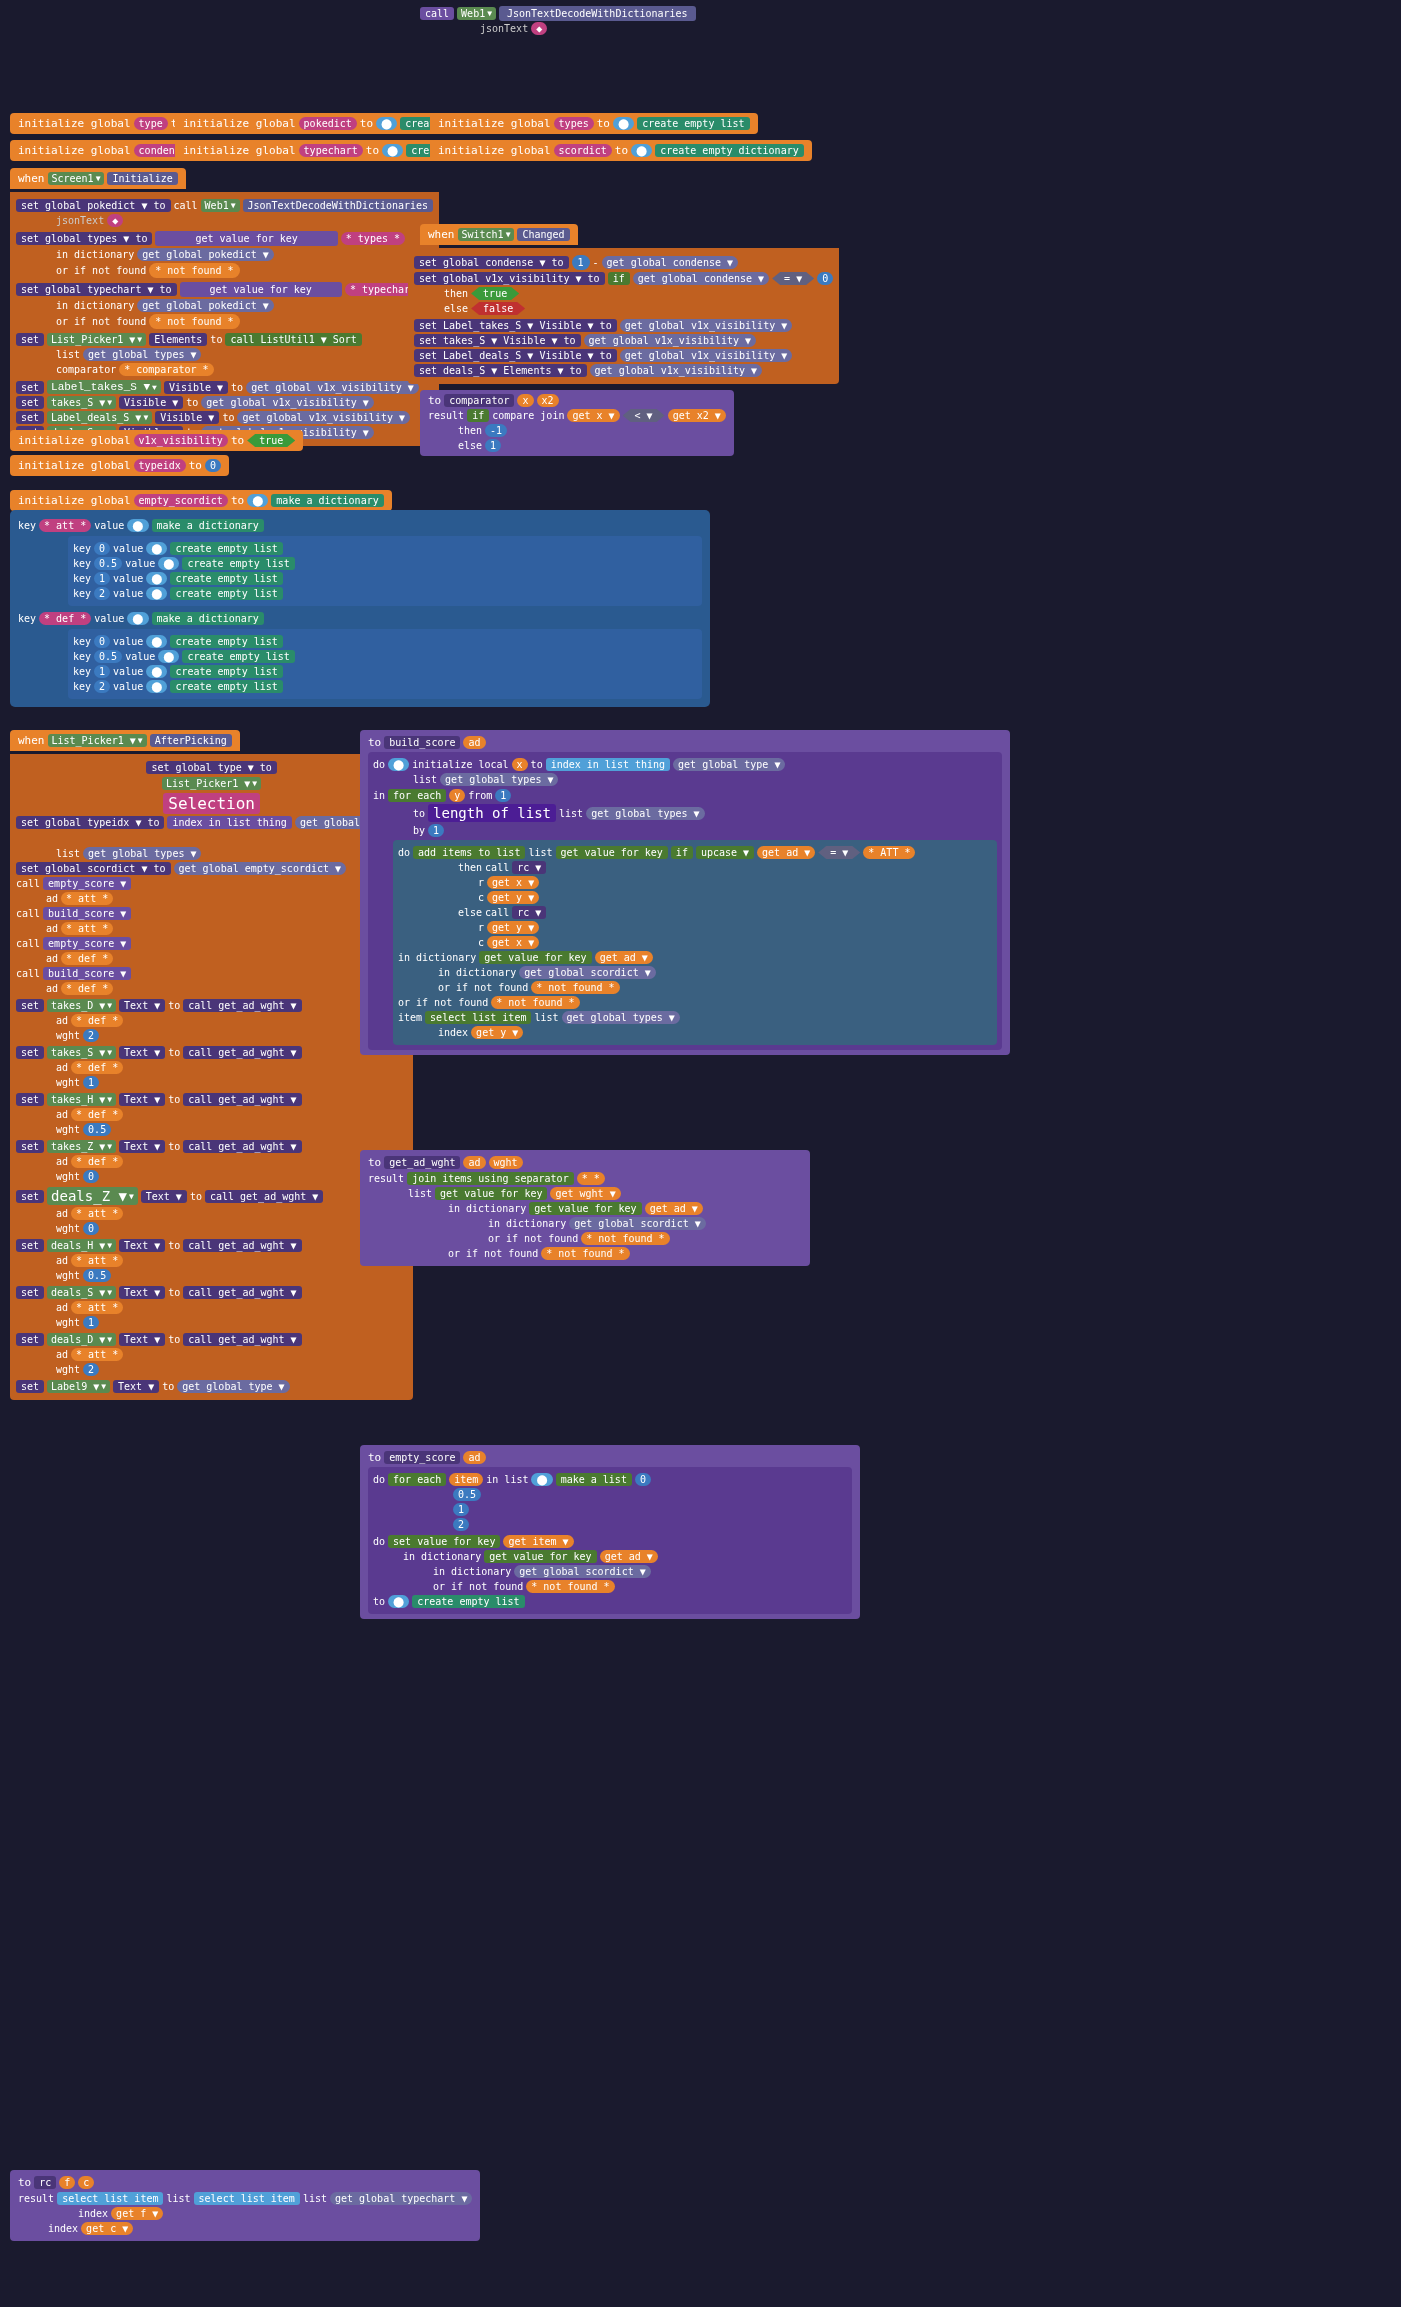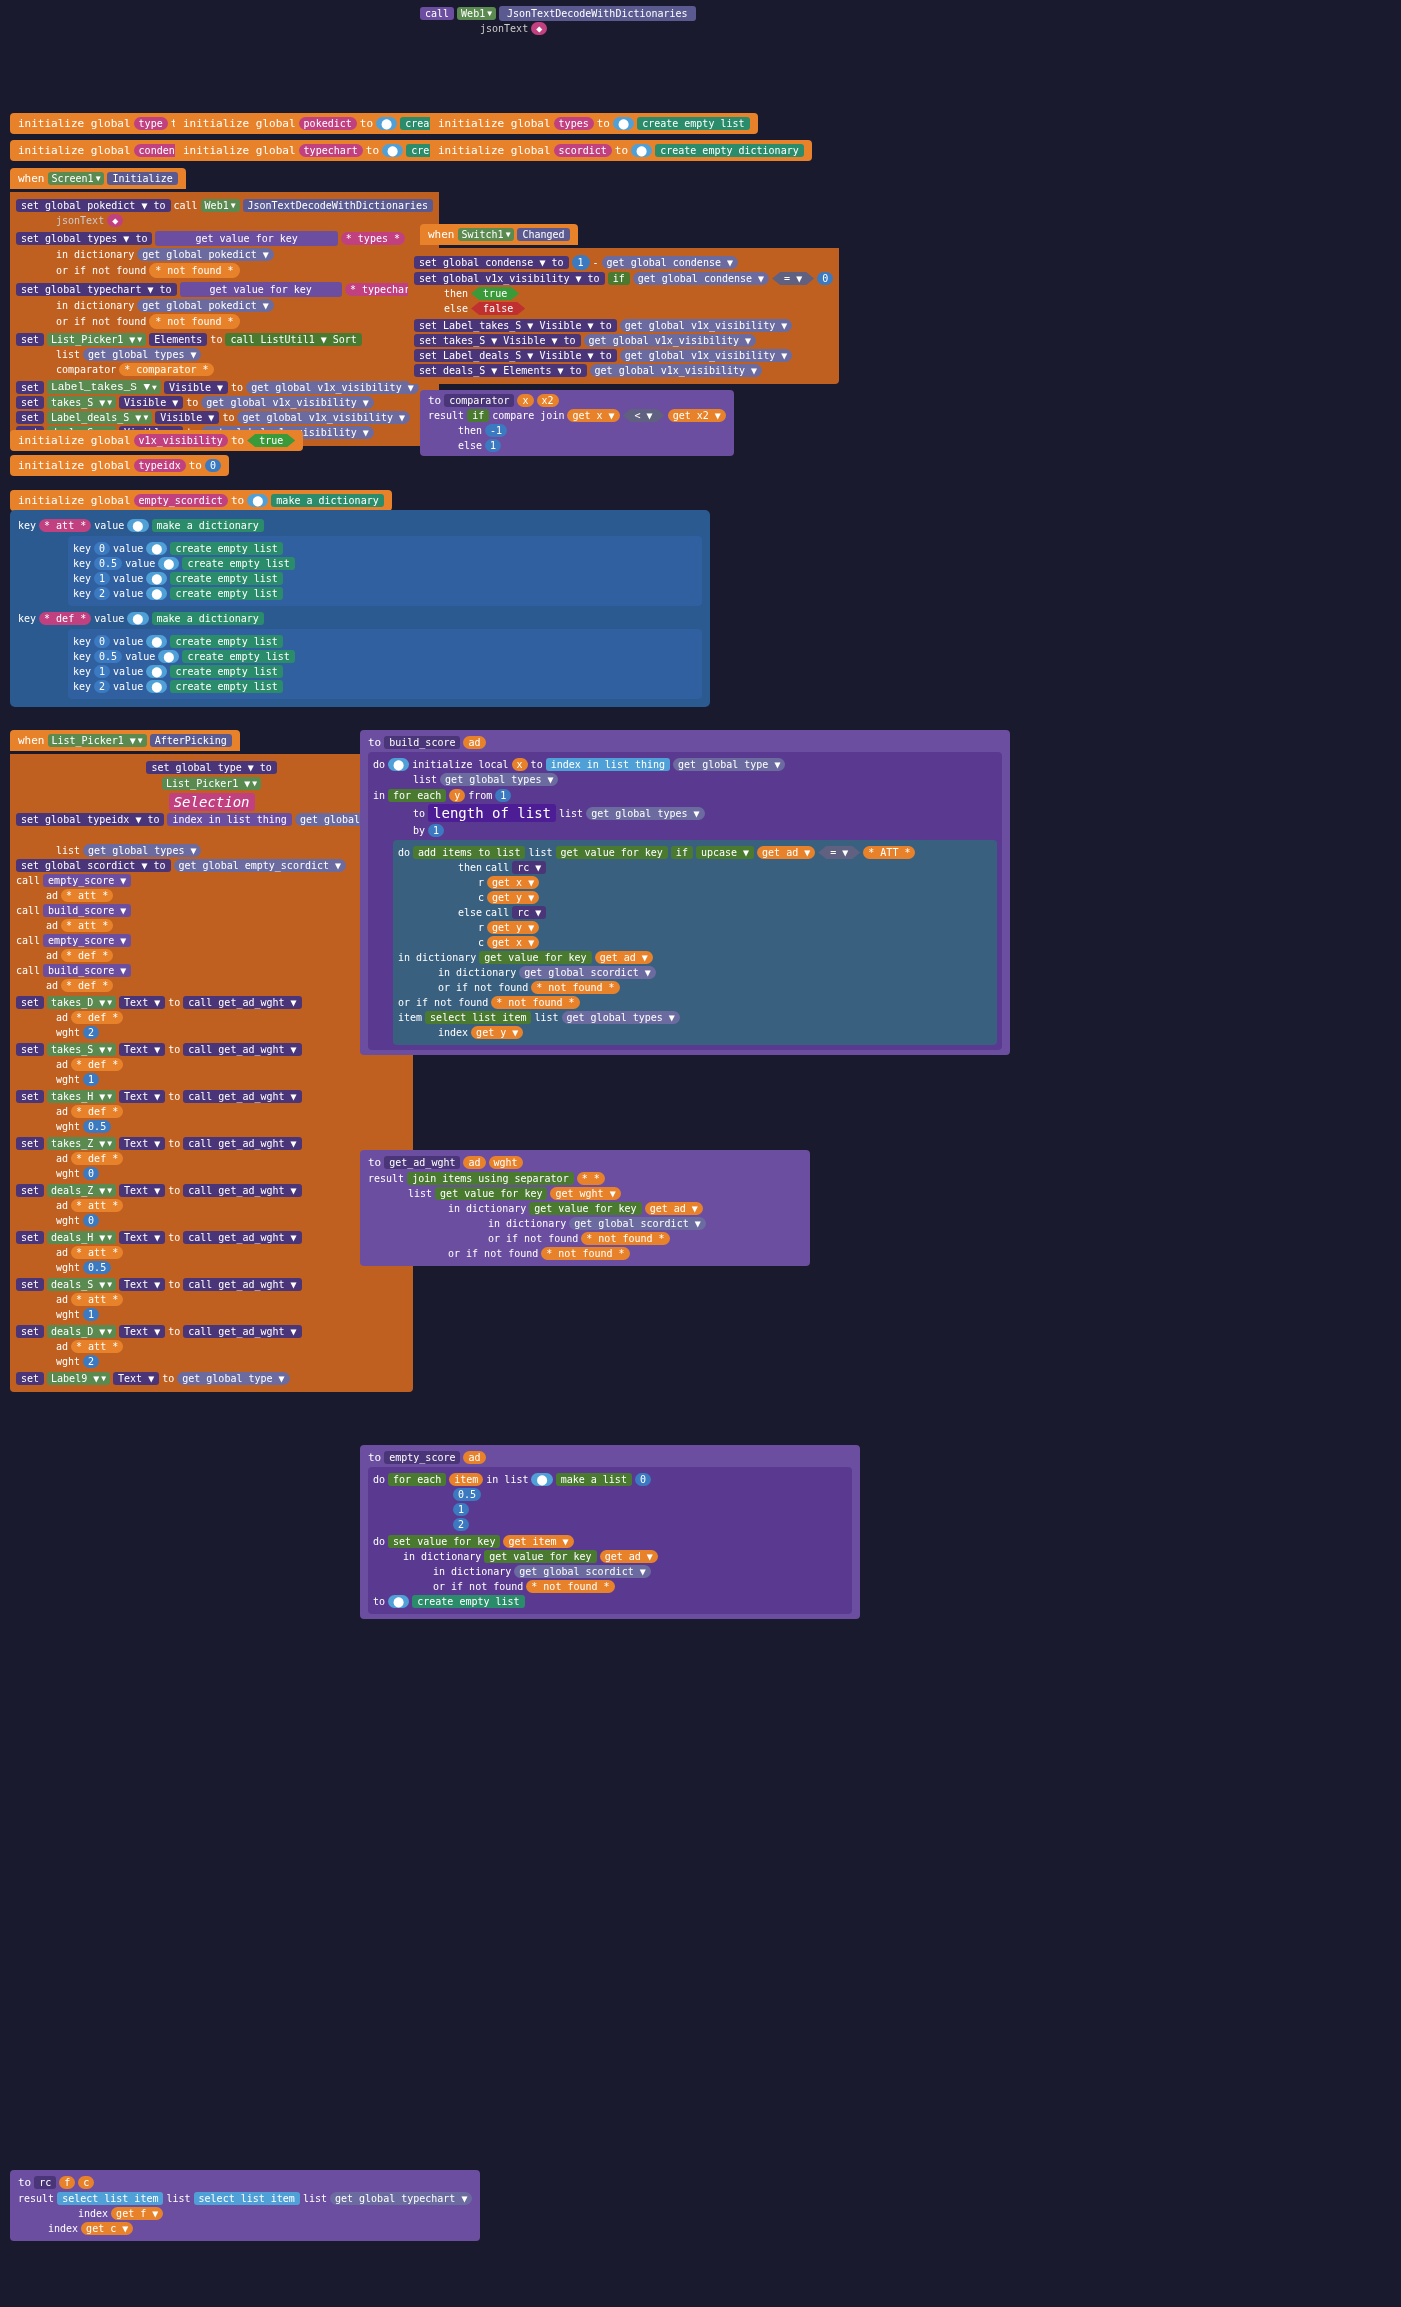--- a/index.html
+++ b/index.html
@@ -396,21 +396,21 @@
     <div class="row">
       <span>when</span>
       <span class="drop" style="background:#5A8A50;">List_Picker1 ▼</span>
       <span class="sq" style="background:#5A5A90;">AfterPicking</span>
     </div>
   </div>
   <div style="position:absolute; top:754px; left:10px; background:#C06020; border-radius:0 0 4px 4px; padding:6px; min-width:340px;">
     <div class="row" style="margin-bottom:2px;flex-direction:column;">
       <span class="sq" style="background:#4A3578; font-size:10px;">set global type ▼ to</span>
       <span class="drop" style="background:#5A8A50; font-size:10px;">List_Picker1 ▼</span>
-      <span class="sq" style="background:#C04080; font-size:14px;font-style:italic;">Selection</span>
+      <span class="sq" style="background:#C04080; font-size:16px;">Selection</span>
     </div>
     <div class="row" style="margin-bottom:18px;">
       <span class="sq" style="background:#4A3578; font-size:10px;">set global typeidx ▼ to</span>
       <span class="sq" style="background:#6B4EA0; font-size:10px;">index in list thing</span>
       <span class="r" style="background:#6B6BA0; font-size:10px;">get global type ▼</span>
     </div>
     <div class="row" style="margin-left:40px; margin-bottom:2px;">
       <span style="font-size:10px;">list</span>
       <span class="r" style="background:#6B6BA0; font-size:10px;">get global types ▼</span>
     </div>
@@ -510,21 +510,21 @@
       <span style="font-size:10px;">ad</span>
       <span class="r" style="background:#E8822A; font-size:10px;">* def *</span>
     </div>
     <div class="row" style="margin-left:40px; margin-bottom:4px;">
       <span style="font-size:10px;">wght</span>
       <span class="r" style="background:#3B7AC0; font-size:10px;">0</span>
     </div>
 
     <div class="row" style="margin-bottom:2px;">
       <span class="sq" style="background:#4A3578; font-size:10px;">set</span>
-      <span class="drop" style="background:#5A8A50; font-size:10px;">deals_Z ▼</span>
+      <span class="drop" style="background:#5A8A50; font-size:14px;">deals_Z ▼</span>
       <span class="sq" style="background:#4A3578; font-size:10px;">Text ▼</span>
       <span style="font-size:10px;">to</span>
       <span class="sq" style="background:#4A3578; font-size:10px;">call get_ad_wght ▼</span>
     </div>
     <div class="row" style="margin-left:40px; margin-bottom:2px;">
       <span style="font-size:10px;">ad</span>
       <span class="r" style="background:#E8822A; font-size:10px;">* att *</span>
     </div>
     <div class="row" style="margin-left:40px; margin-bottom:4px;">
       <span style="font-size:10px;">wght</span>

